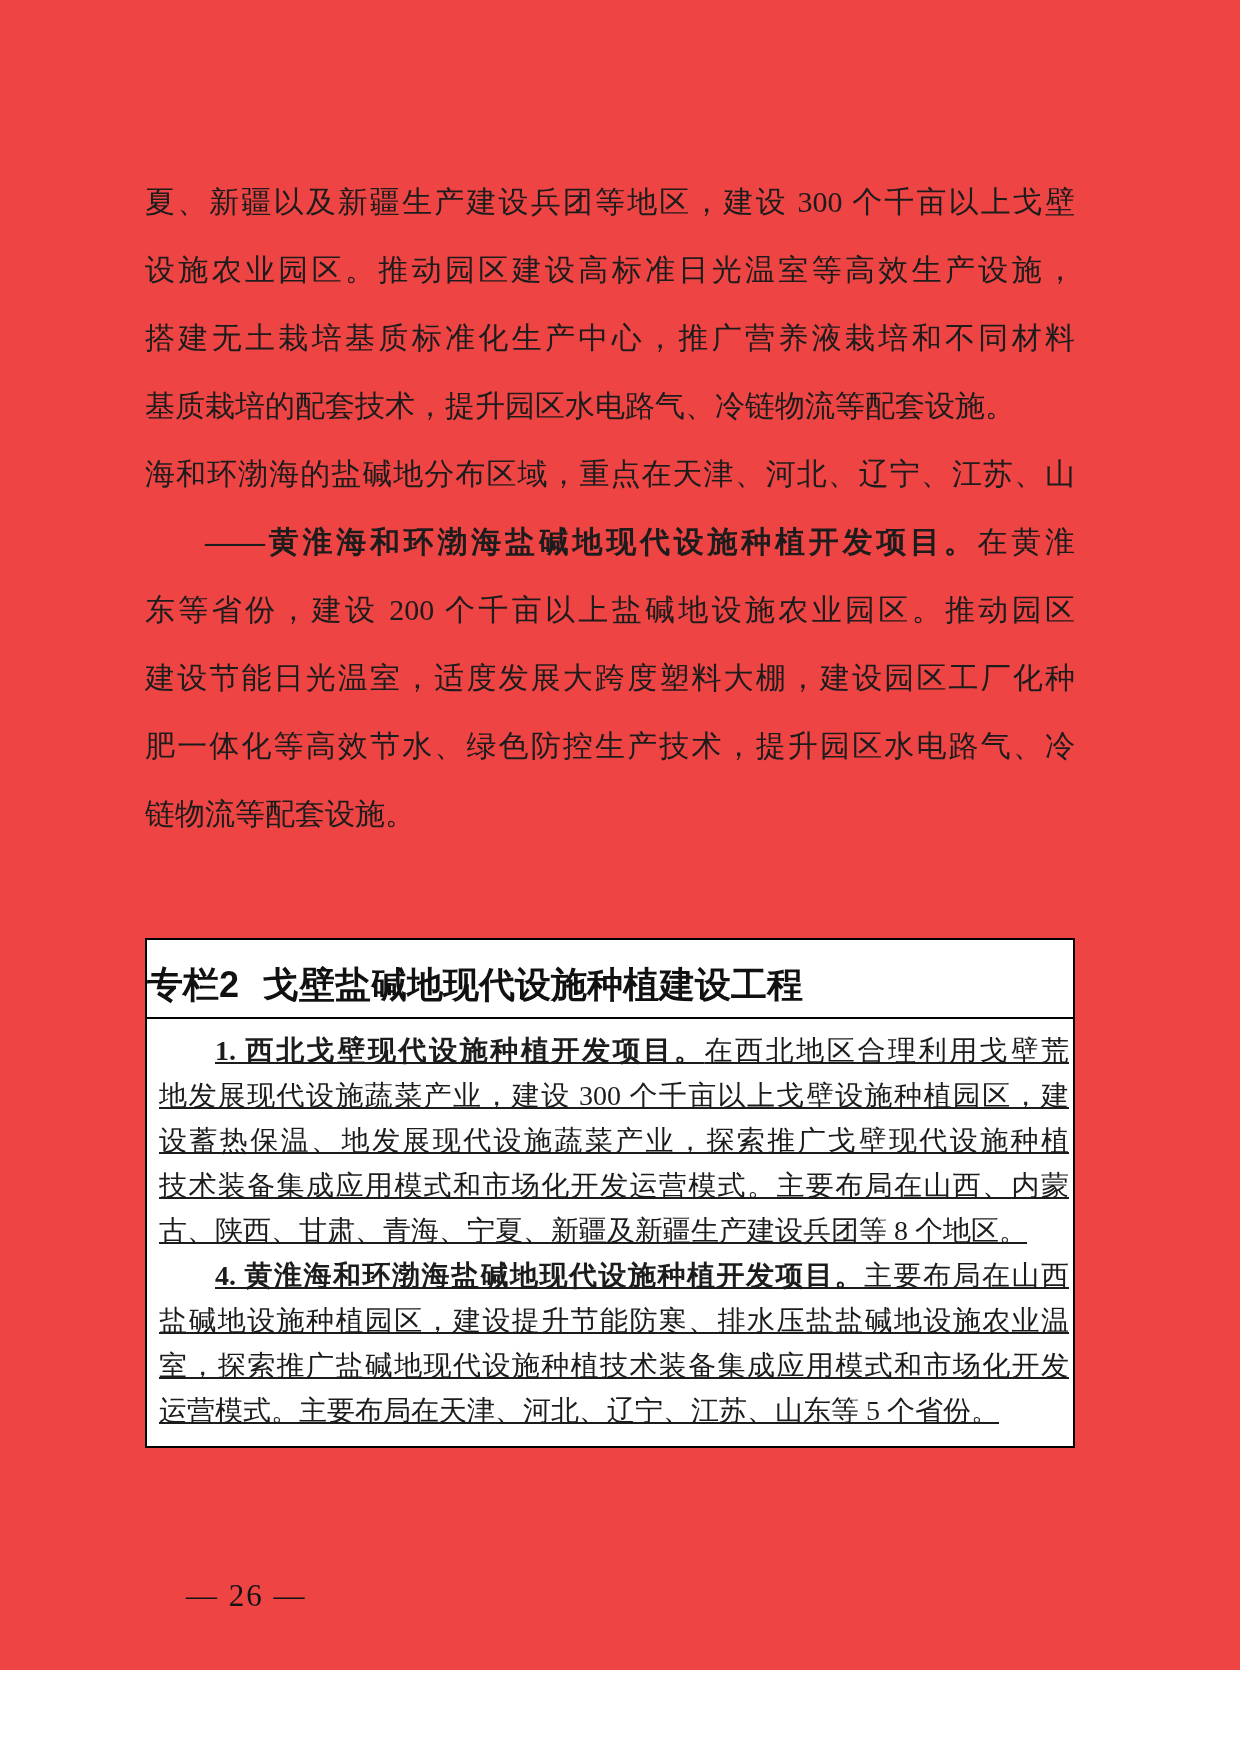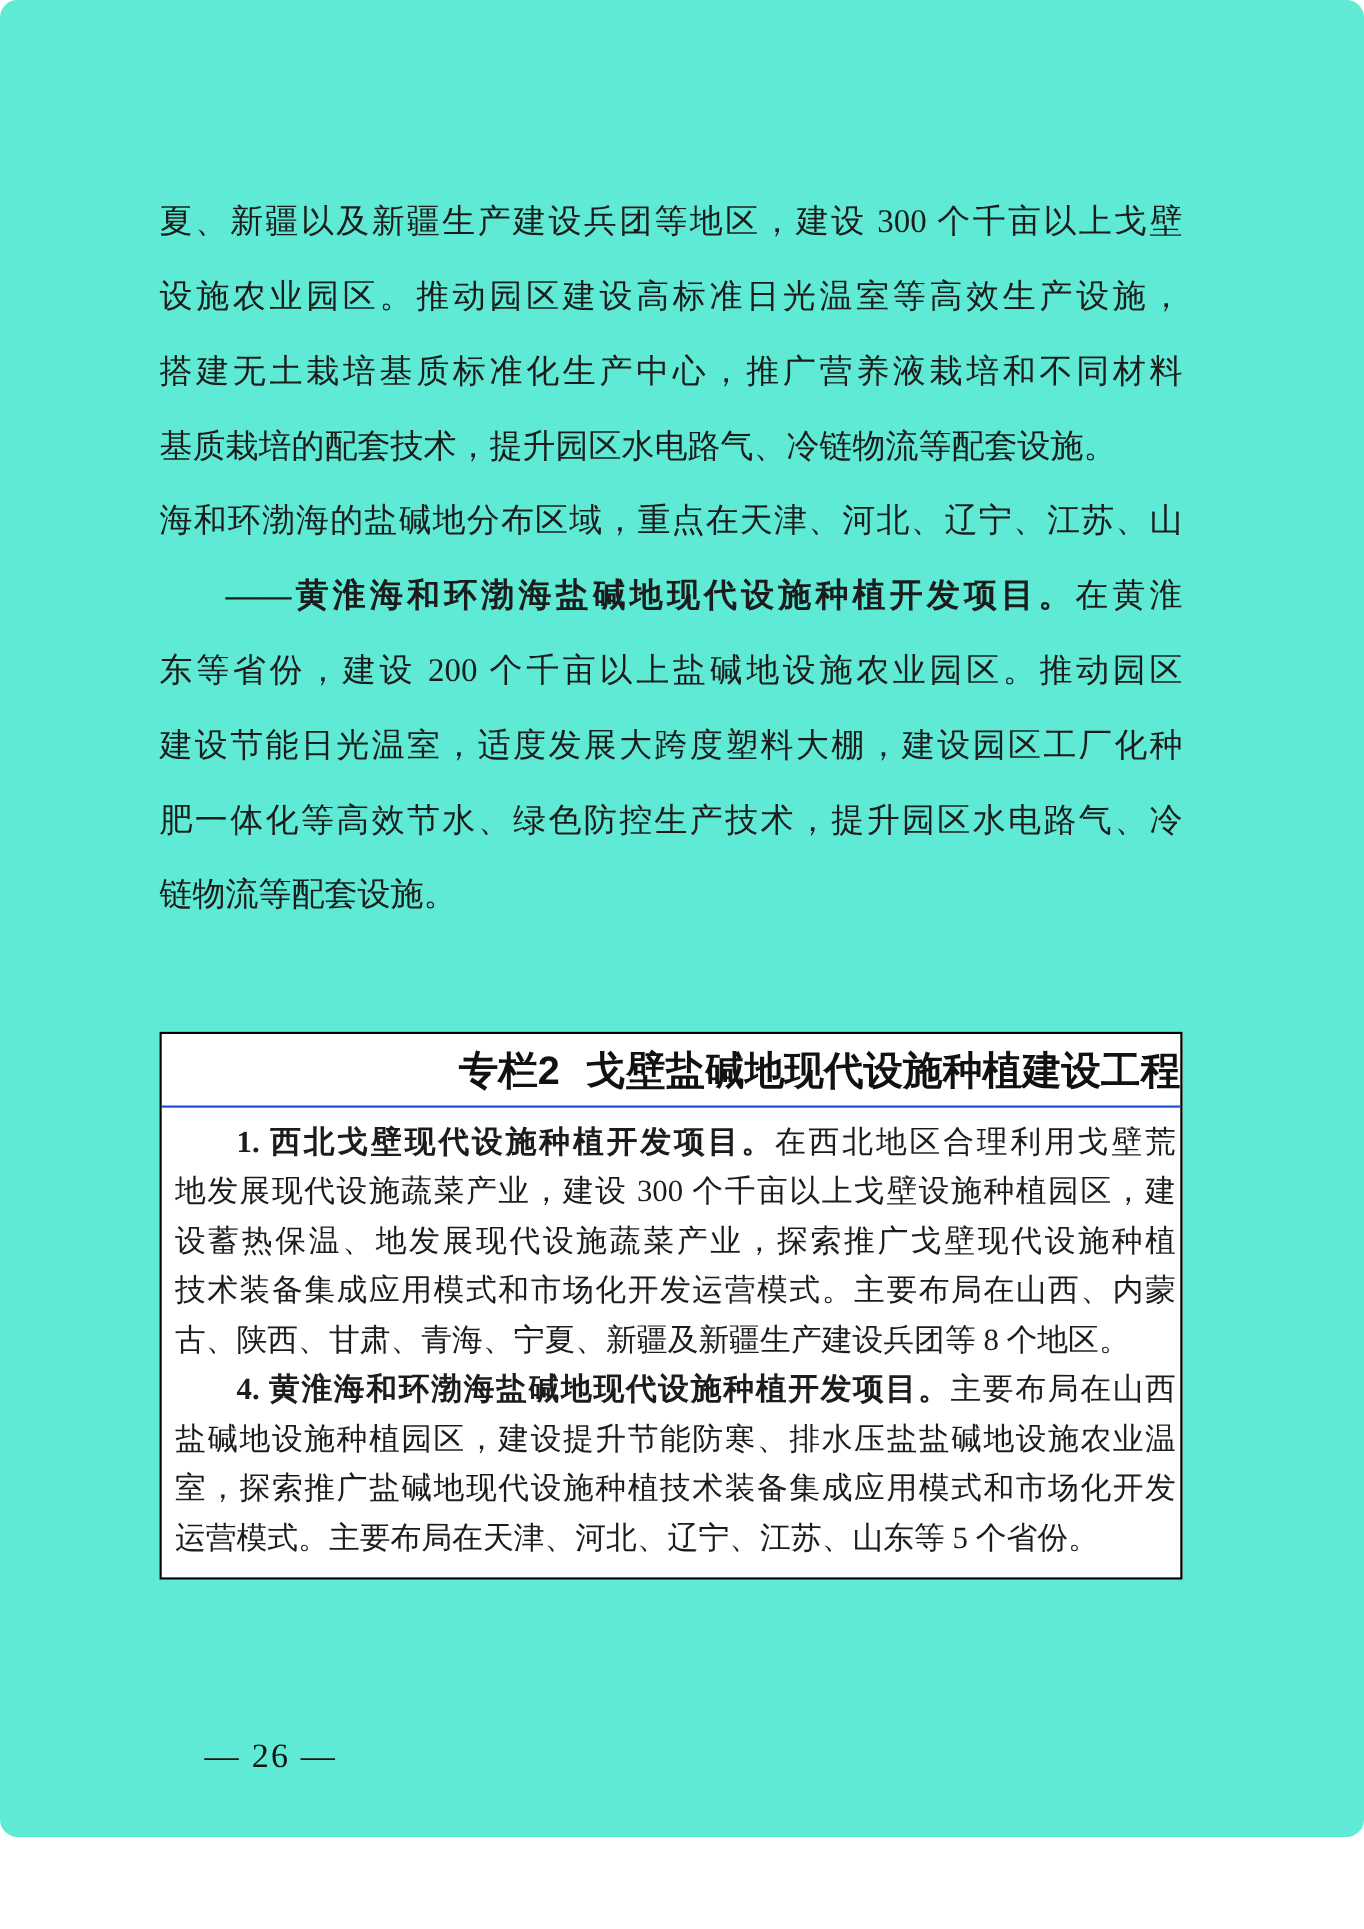--- a/index.html
+++ b/index.html
@@ -1,24 +1,23 @@
 <!DOCTYPE html>
 <html><head>
 <meta charset="utf-8">
 <style>
   html, body { margin: 0; padding: 0; background: #ffffff; }
   .page {
     position: relative;
     width: 1240px;
     height: 1670px;
-    background: #5eead4;
+    background: #ef4444;
     color: #1c1c1c;
     font-family: "Liberation Serif", "DejaVu Serif", serif;
     overflow: hidden;
-    border-radius: 16px;
   }
   .main-text {
     position: absolute;
     left: 145px;
     top: 168px;
     width: 930px;
   }
   .main-text .tline {
     font-size: 30px;
     line-height: 68px;
@@ -36,32 +35,34 @@
   .column-box {
     position: absolute;
     left: 145px;
     top: 938px;
     width: 930px;
     border: 2px solid #000000;
     box-sizing: border-box;
     background: #ffffff;
   }
   .box-header {
-    border-bottom: 2px solid #1d4ed8;
-    text-align: right;
+    border-bottom: 2px solid #000000;
+    text-align: left;
     padding: 13px 0 12px 0;
     font-family: "Liberation Sans", "DejaVu Sans", sans-serif;
     font-weight: bold;
     font-size: 36px;
     line-height: 40px;
     color: #111111;
+    margin-top: 12px;
   }
   .box-label { margin-right: 24px; }
   .box-body {
     padding: 9px 4px 13px 12px;
+    text-decoration: underline;
   }
   .box-body .tline {
     font-size: 28px;
     line-height: 45px;
     height: 45px;
     overflow: hidden;
   }
   .page-number {
     position: absolute;
     left: 186px;

